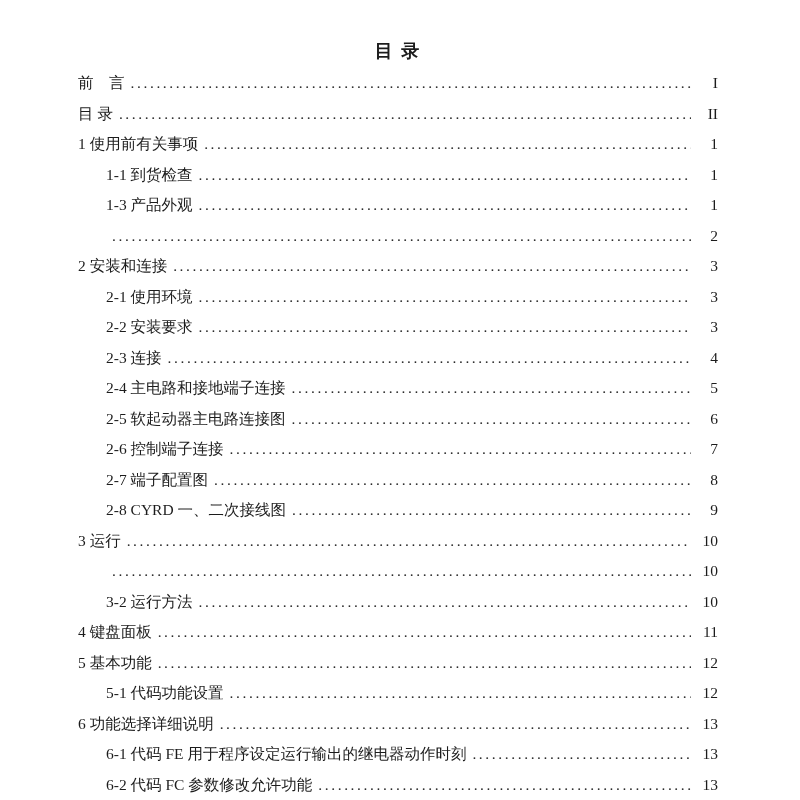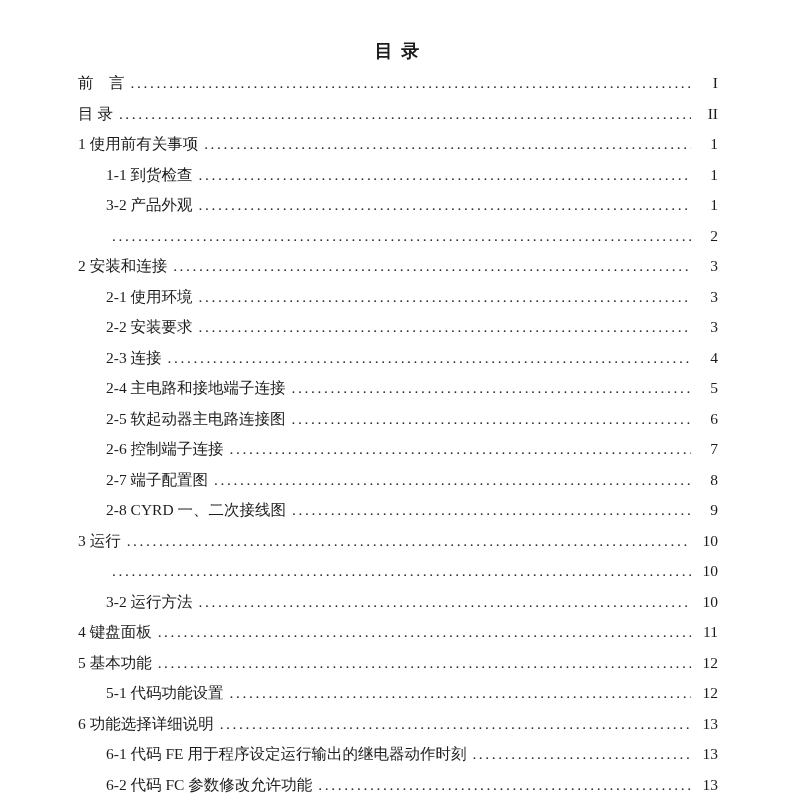--- a/index.html
+++ b/index.html
@@ -66,21 +66,21 @@
     <span class="toc-label">1 使用前有关事项</span>
     <span class="toc-dots">........................................................................................................................................................................................................</span>
     <span class="toc-page">1</span>
   </div>
       <div class="toc-row level1">
     <span class="toc-label">1-1 到货检查</span>
     <span class="toc-dots">........................................................................................................................................................................................................</span>
     <span class="toc-page">1</span>
   </div>
       <div class="toc-row level1">
-    <span class="toc-label">3-2 产品外观</span>
+    <span class="toc-label">1-3 产品外观</span>
     <span class="toc-dots">........................................................................................................................................................................................................</span>
     <span class="toc-page">1</span>
   </div>
       <div class="toc-row level1">
     <span class="toc-dots">........................................................................................................................................................................................................</span>
     <span class="toc-page">2</span>
   </div>
       <div class="toc-row">
     <span class="toc-label">2 安装和连接</span>
     <span class="toc-dots">........................................................................................................................................................................................................</span>

